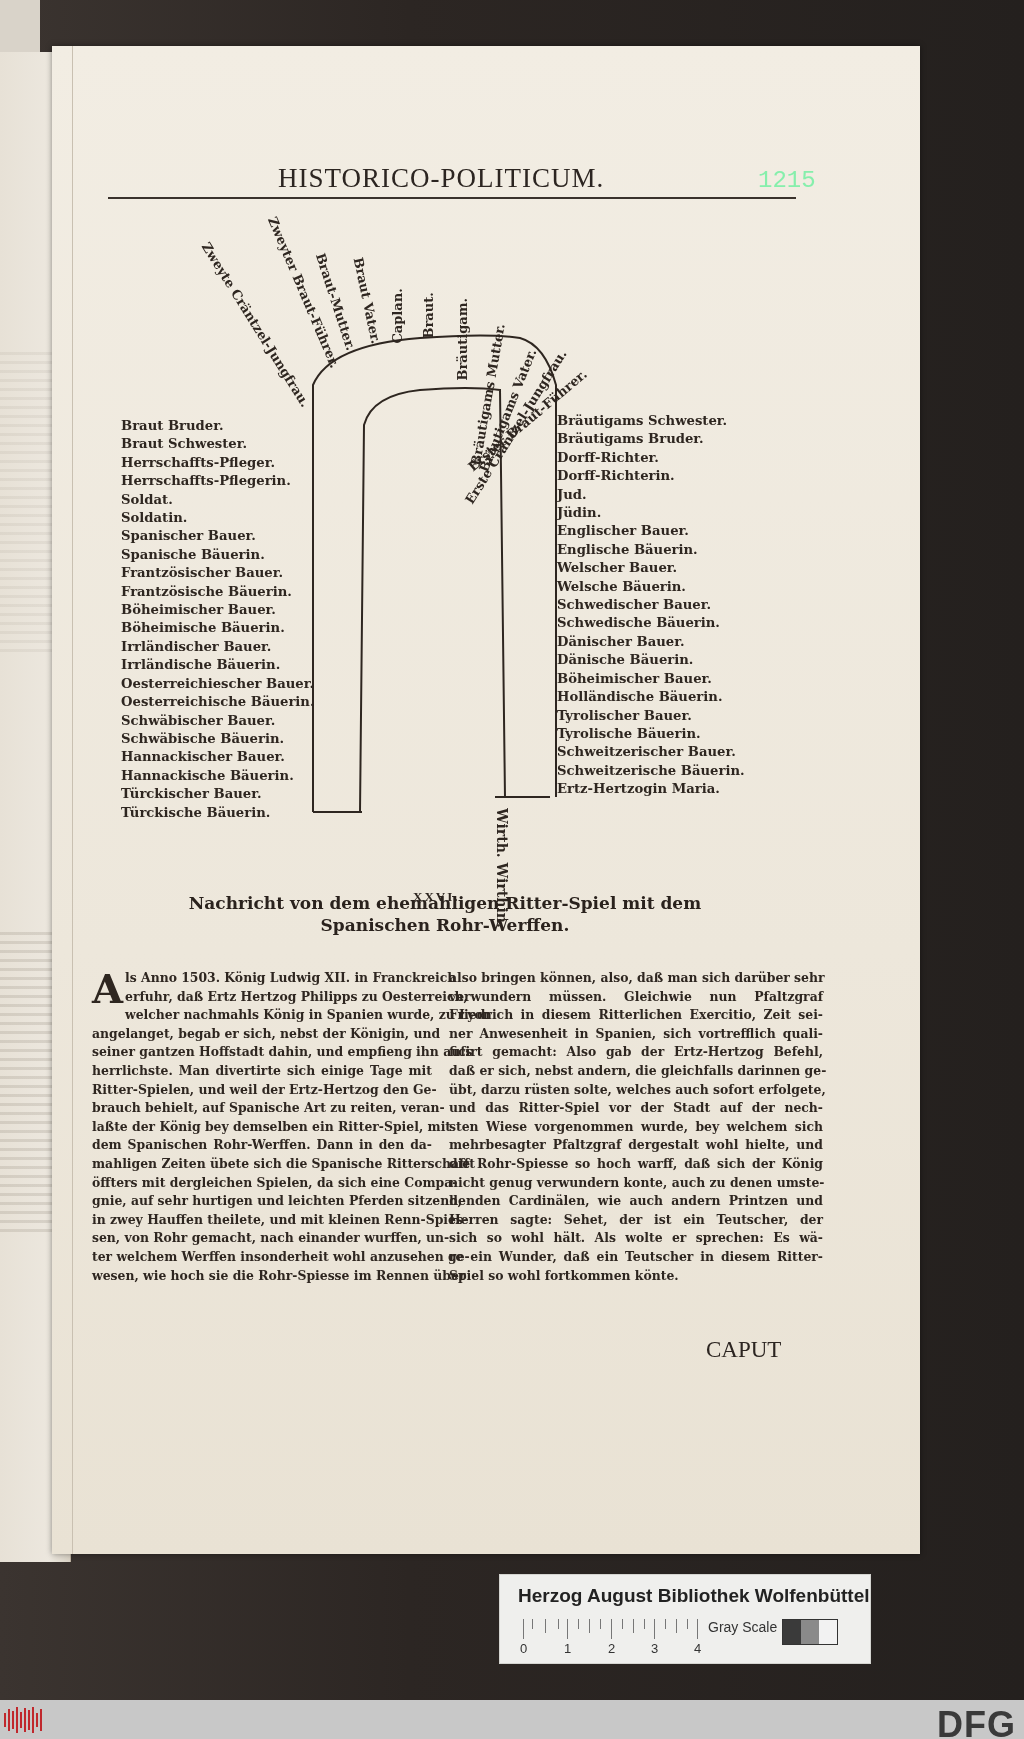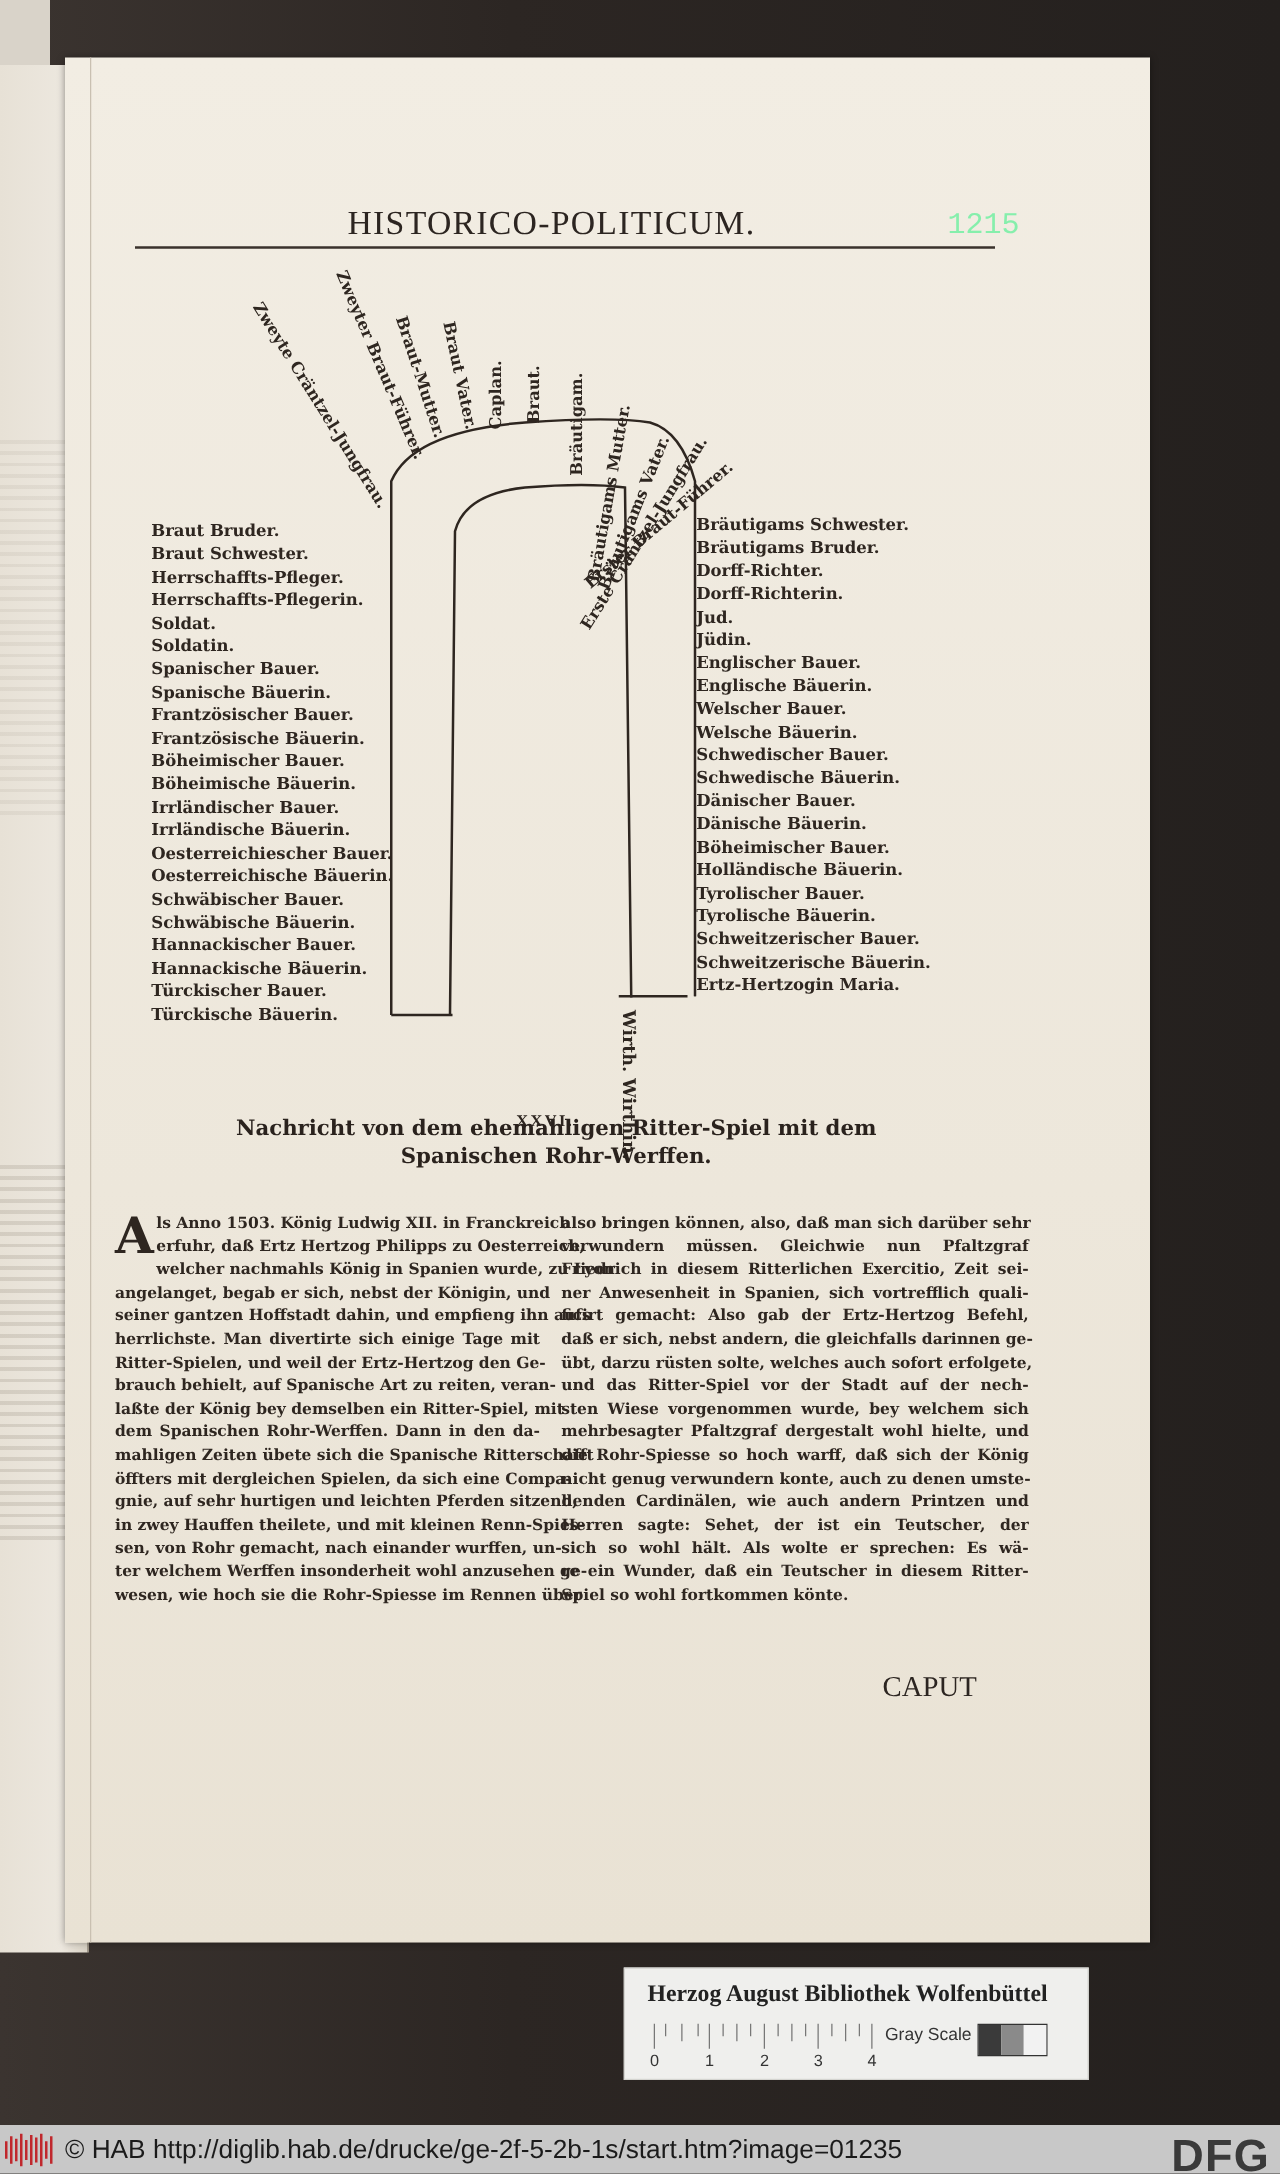--- a/index.html
+++ b/index.html
@@ -84,21 +84,21 @@
     }
     .catchword {
       position: absolute; left: 706px; top: 1337px; font-family: "Liberation Serif", serif;
       font-size: 23px; color: #2c2521;
     }
     .scale-card {
       position: absolute; left: 499px; top: 1574px; width: 370px; height: 88px;
       background: #efefed; border: 1px solid #d4d4d0;
     }
     .scale-title {
-      position: absolute; left: 18px; top: 10px; font-family: Liberation Serif, serif;
+      position: absolute; left: 18px; top: 10px; font-family: Liberation Sans, sans-serif;
       font-weight: bold; font-size: 19px; color: #222;
       white-space: nowrap;
     }
     .ruler { position: absolute; left: 20px; top: 40px; width: 180px; height: 44px; }
     .tick { position: absolute; top: 4px; width: 1px; background: #777; }
     .ruler-num {
       position: absolute; top: 26px; font-family: "Liberation Sans", sans-serif; font-size: 13px; color: #333;
     }
     .gray-label {
       position: absolute; left: 208px; top: 44px; font-family: "Liberation Sans", sans-serif;
@@ -307,15 +307,14 @@
       <i style="height:22px"></i>
       <i style="height:18px"></i>
       <i style="height:26px"></i>
     <i style="height:16px"></i>
       <i style="height:24px"></i>
       <i style="height:20px"></i>
       <i style="height:26px"></i>
     <i style="height:14px"></i>
       <i style="height:22px"></i>
   </div>
-  <div class="footer-text">© HAB http://diglib.hab.de/drucke/ge-2f-5-2b-1s/start.htm?image=01235</div>
   <div class="footer-dfg">DFG</div>
 </div>
 
 </body></html>

